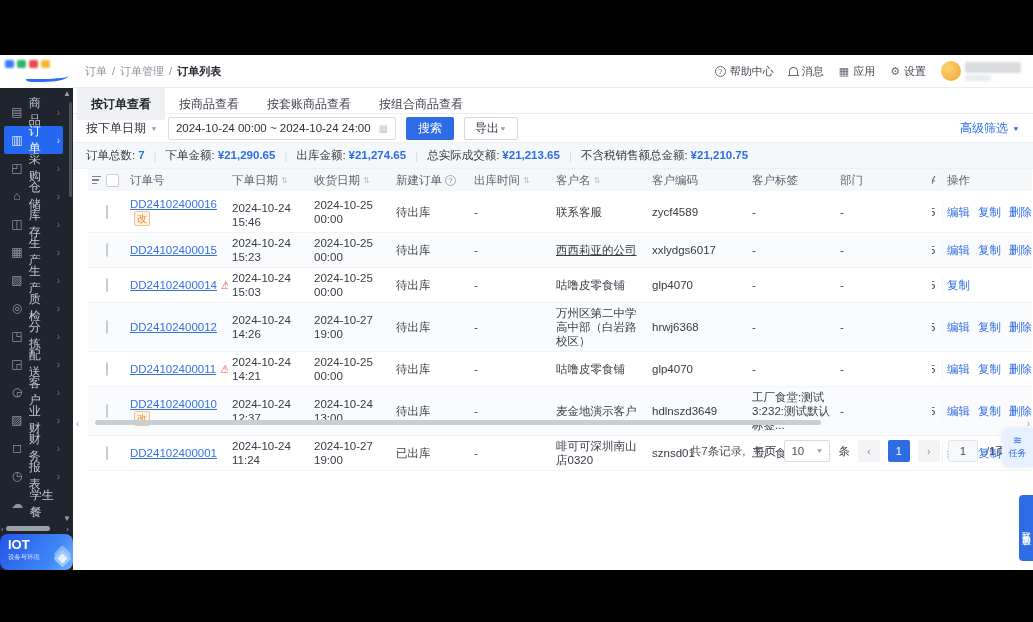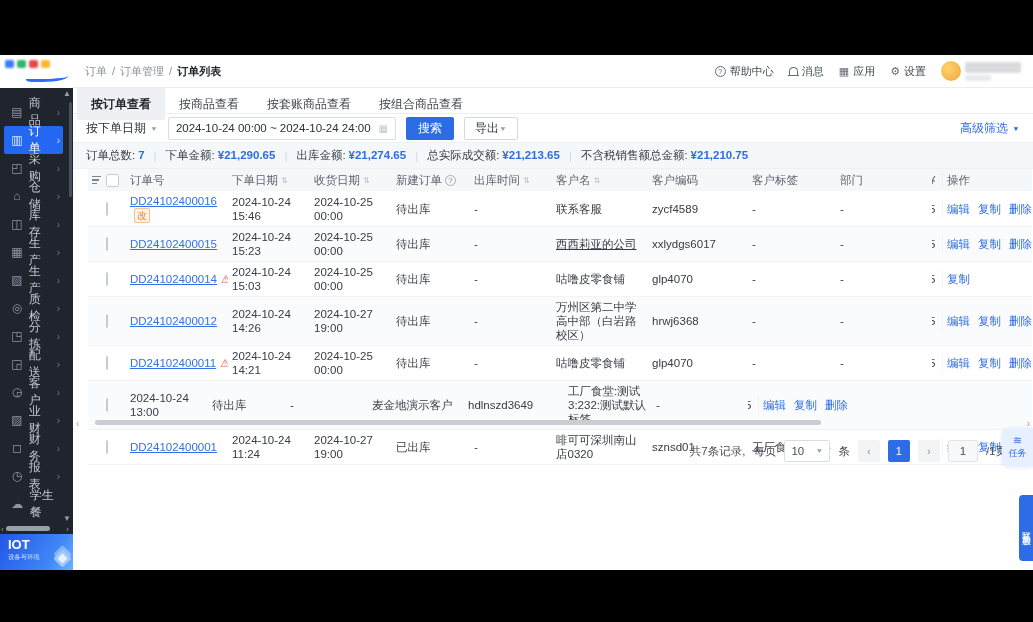--- a/index.html
+++ b/index.html
@@ -33,21 +33,21 @@
   .s-item .s-arrow{margin-left:auto;margin-right:5px;font-size:10px;color:#6f7582;}
   .s-item.active{background:#2468f2;border-radius:2px;margin:0 10px 0 4px;padding-left:7px;color:#fff;}
   .s-item.active .s-icon{color:#dfe8ff;}
   .s-item.active .s-arrow{color:#cfe0ff;margin-right:3px;}
   .side-vscroll{position:absolute;right:1px;top:14px;width:3px;height:95px;background:#4a505c;border-radius:2px;}
   .side-up{position:absolute;right:2px;top:1px;font-size:8px;color:#9aa0ab;}
   .side-down{position:absolute;right:2px;bottom:47px;font-size:8px;color:#9aa0ab;}
   .side-hscroll{position:absolute;left:6px;bottom:39px;width:44px;height:5px;background:#9aa0a8;border-radius:3px;}
   .side-harrow-l{position:absolute;left:1px;bottom:36px;font-size:8px;color:#9aa0a8;}
   .side-harrow-r{position:absolute;right:4px;bottom:36px;font-size:8px;color:#9aa0a8;}
-  .iot{position:absolute;left:0;bottom:0;width:73px;height:36px;background:linear-gradient(120deg,#2356e8 0%,#3f86f7 70%,#6db1ff 100%);padding:4px 0 0 8px;overflow:hidden;}
+  .iot{position:absolute;left:0;bottom:0;width:73px;height:36px;background:linear-gradient(120deg,#2356e8 0%,#3f86f7 70%,#6db1ff 100%);padding:4px 0 0 8px;overflow:hidden;border-radius:8px;}
   .iot-title{font-size:13px;font-weight:bold;color:#fff;line-height:14px;}
   .iot-sub{font-size:7px;color:#cfe2ff;transform:scale(0.9);transform-origin:left;}
   .iot-cube{position:absolute;right:4px;bottom:5px;width:13px;height:13px;background:#9fc8ff;transform:rotate(45deg);border-radius:2px;box-shadow:-3px -3px 0 rgba(255,255,255,.35);}
   .iot-cube i{position:absolute;left:3px;top:3px;width:7px;height:7px;background:#e9f3ff;display:block;}
 
   
   .main{position:absolute;left:73px;top:33px;right:0;bottom:0;background:#fff;overflow:hidden;}
   .tabs{display:flex;align-items:stretch;height:26px;border-bottom:1px solid #ebedf0;background:#fff;padding-left:4px;}
   .tab{padding:16px 14px;font-size:12px;color:#3c424b;display:flex;align-items:center;cursor:pointer;}
   .tab.active{background:#eef0f3;color:#1f2329;font-weight:bold;}
@@ -344,21 +344,21 @@
             </div>
             <div class="th" style="width: 90px; border-left: 1px solid rgb(238, 240, 243);">
               <span>操作</span>
             </div>
           </div>
         <div id="tbody">
             <div class="trow">
               <div class="td" style="width: 14px;"></div>
               <div class="td" style="width: 24px;"><span class="checkbox"></span></div>
               <div class="td" style="width: 102px;"><span class="order-link">DD24102400016</span><span class="badge-mod">改</span></div>
-              <div class="td" style="width: 82px;">2024-10-24 15:46</div>
+              <div class="td" style="width: 82px; margin-top: 7px;">2024-10-24 15:46</div>
               <div class="td" style="width: 82px;">2024-10-25 00:00</div>
               <div class="td" style="width: 78px;">待出库</div>
               <div class="td" style="width: 82px;">-</div>
               <div class="td" style="width: 96px;">联系客服</div>
               <div class="td" style="width: 100px;">zycf4589</div>
               <div class="td" style="width: 88px;">-</div>
               <div class="td" style="width: 96px;">-</div>
               <div class="td cut-cell" style="width: 10px;">
                 <span>5</span>
               </div>
@@ -446,20 +446,22 @@
               </div>
               <div class="td ops" style="width: 90px; border-left: 1px solid rgb(242, 244, 247);">
                 <span>编辑</span>
                 <span>复制</span>
                 <span>删除</span>
               </div>
             </div>
             <div class="trow">
               <div class="td" style="width: 14px;"></div>
               <div class="td" style="width: 24px;"><span class="checkbox"></span></div>
+              <div class="td" style="width: 102px;"><span class="order-link">DD24102400010</span><span class="badge-mod">改</span></div>
+              <div class="td" style="width: 82px;">2024-10-24 12:37</div>
               <div class="td" style="width: 82px;">2024-10-24 13:00</div>
               <div class="td" style="width: 78px;">待出库</div>
               <div class="td" style="width: 82px;">-</div>
               <div class="td" style="width: 96px;">麦金地演示客户</div>
               <div class="td" style="width: 100px;">hdlnszd3649</div>
               <div class="td" style="width: 88px;">工厂食堂:测试3:232:测试默认标签...</div>
               <div class="td" style="width: 96px;">-</div>
               <div class="td cut-cell" style="width: 10px;">
                 <span>5</span>
               </div>

